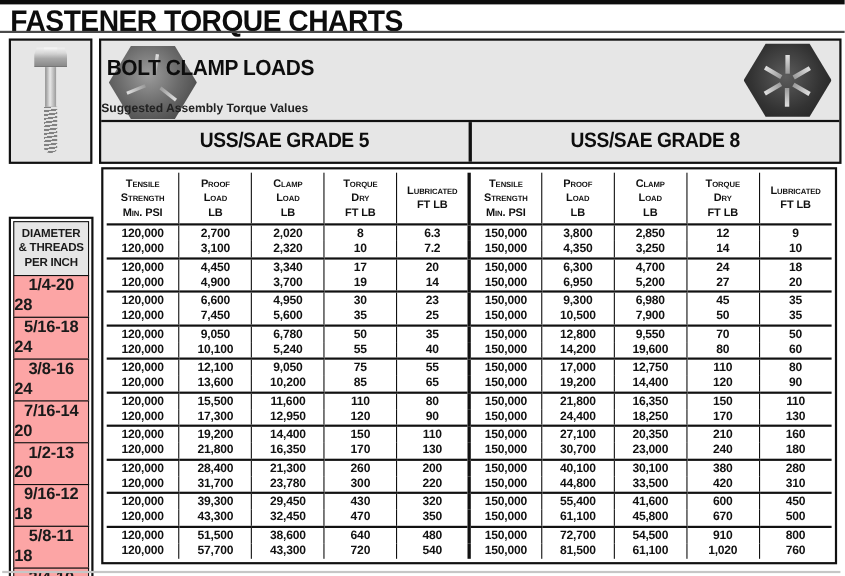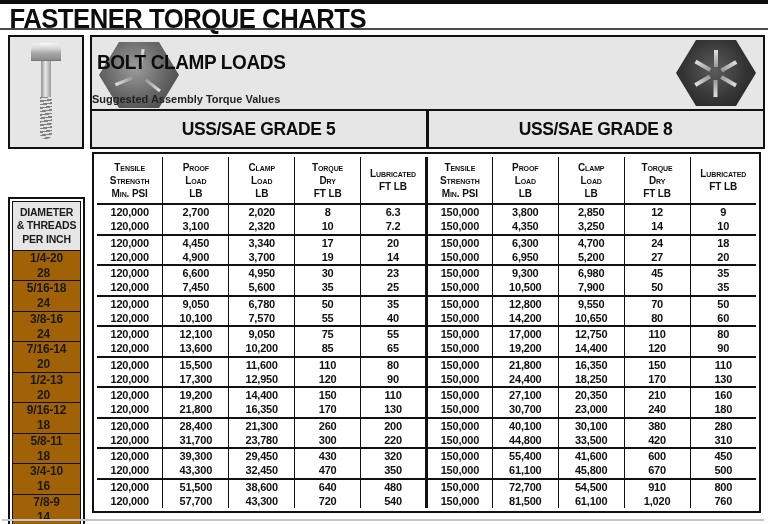--- a/index.html
+++ b/index.html
@@ -53,25 +53,25 @@
   .grade-half span{display:inline-block;transform:scaleX(0.92);}
   .grade-half.right{border-left:3px solid #111;}
 
   
   .label-col{position:absolute;left:8px;top:152px;width:77px;height:361px;
     border:2px solid #111;background:#fff;padding:2px;box-sizing:border-box;
     display:flex;flex-direction:column;margin-top:45px;}
   .label-head{height:48px;flex:none;border:1.5px solid #111;background:#e6e6e6;
     display:flex;align-items:center;justify-content:center;text-align:center;
     font-size:10.5px;font-weight:700;line-height:1.25;white-space:pre-line;letter-spacing:-0.2px;}
-  .label-cell{flex:1;border:1.5px solid #111;margin-top:-1.5px;background:#a16207;
+  .label-cell{flex:1;border:1.5px solid #111;margin-top:-1.5px;background:#fca5a5;
     display:flex;flex-direction:column;justify-content:center;
-    font-size:12px;font-weight:700;letter-spacing:-0.2px;line-height:1.25;}
+    font-size:15px;font-weight:700;letter-spacing:-0.2px;line-height:1.25;}
   .label-cell .l1{text-align:center;}
-  .label-cell .l2{text-align:left;padding-left:24px;}
+  .label-cell .l2{text-align:left;}
 
   
   .data-box{position:absolute;left:92px;top:152px;width:669px;height:361px;
     border:2px solid #111;background:#fff;padding:3px;box-sizing:border-box;}
   table.tq{width:100%;height:100%;border-collapse:collapse;table-layout:fixed;}
   .tq th{height:46px;font-size:10px;font-weight:700;font-variant:small-caps;
     line-height:1.3;white-space:pre-line;text-align:center;vertical-align:middle;
     border-right:1.5px solid #111;border-bottom:2px solid #111;padding:0;letter-spacing:-0.1px;color:#111;}
   .tq td{font-size:11px;font-weight:700;text-align:center;vertical-align:middle;
     border-right:1.5px solid #111;padding:0;letter-spacing:-0.2px;height:14px;color:#111;}
@@ -282,26 +282,26 @@
           <td>35</td>
           <td class="c5">150,000</td>
           <td>12,800</td>
           <td>9,550</td>
           <td>70</td>
           <td>50</td>
         </tr>
         <tr>
           <td>120,000</td>
           <td>10,100</td>
-          <td>7,570</td>
+          <td>5,240</td>
           <td>55</td>
           <td>40</td>
           <td class="c5">150,000</td>
           <td>14,200</td>
-          <td>10,650</td>
+          <td>19,600</td>
           <td>80</td>
           <td>60</td>
         </tr>
         <tr class="gs">
           <td>120,000</td>
           <td>12,100</td>
           <td>9,050</td>
           <td>75</td>
           <td>55</td>
           <td class="c5">150,000</td>

